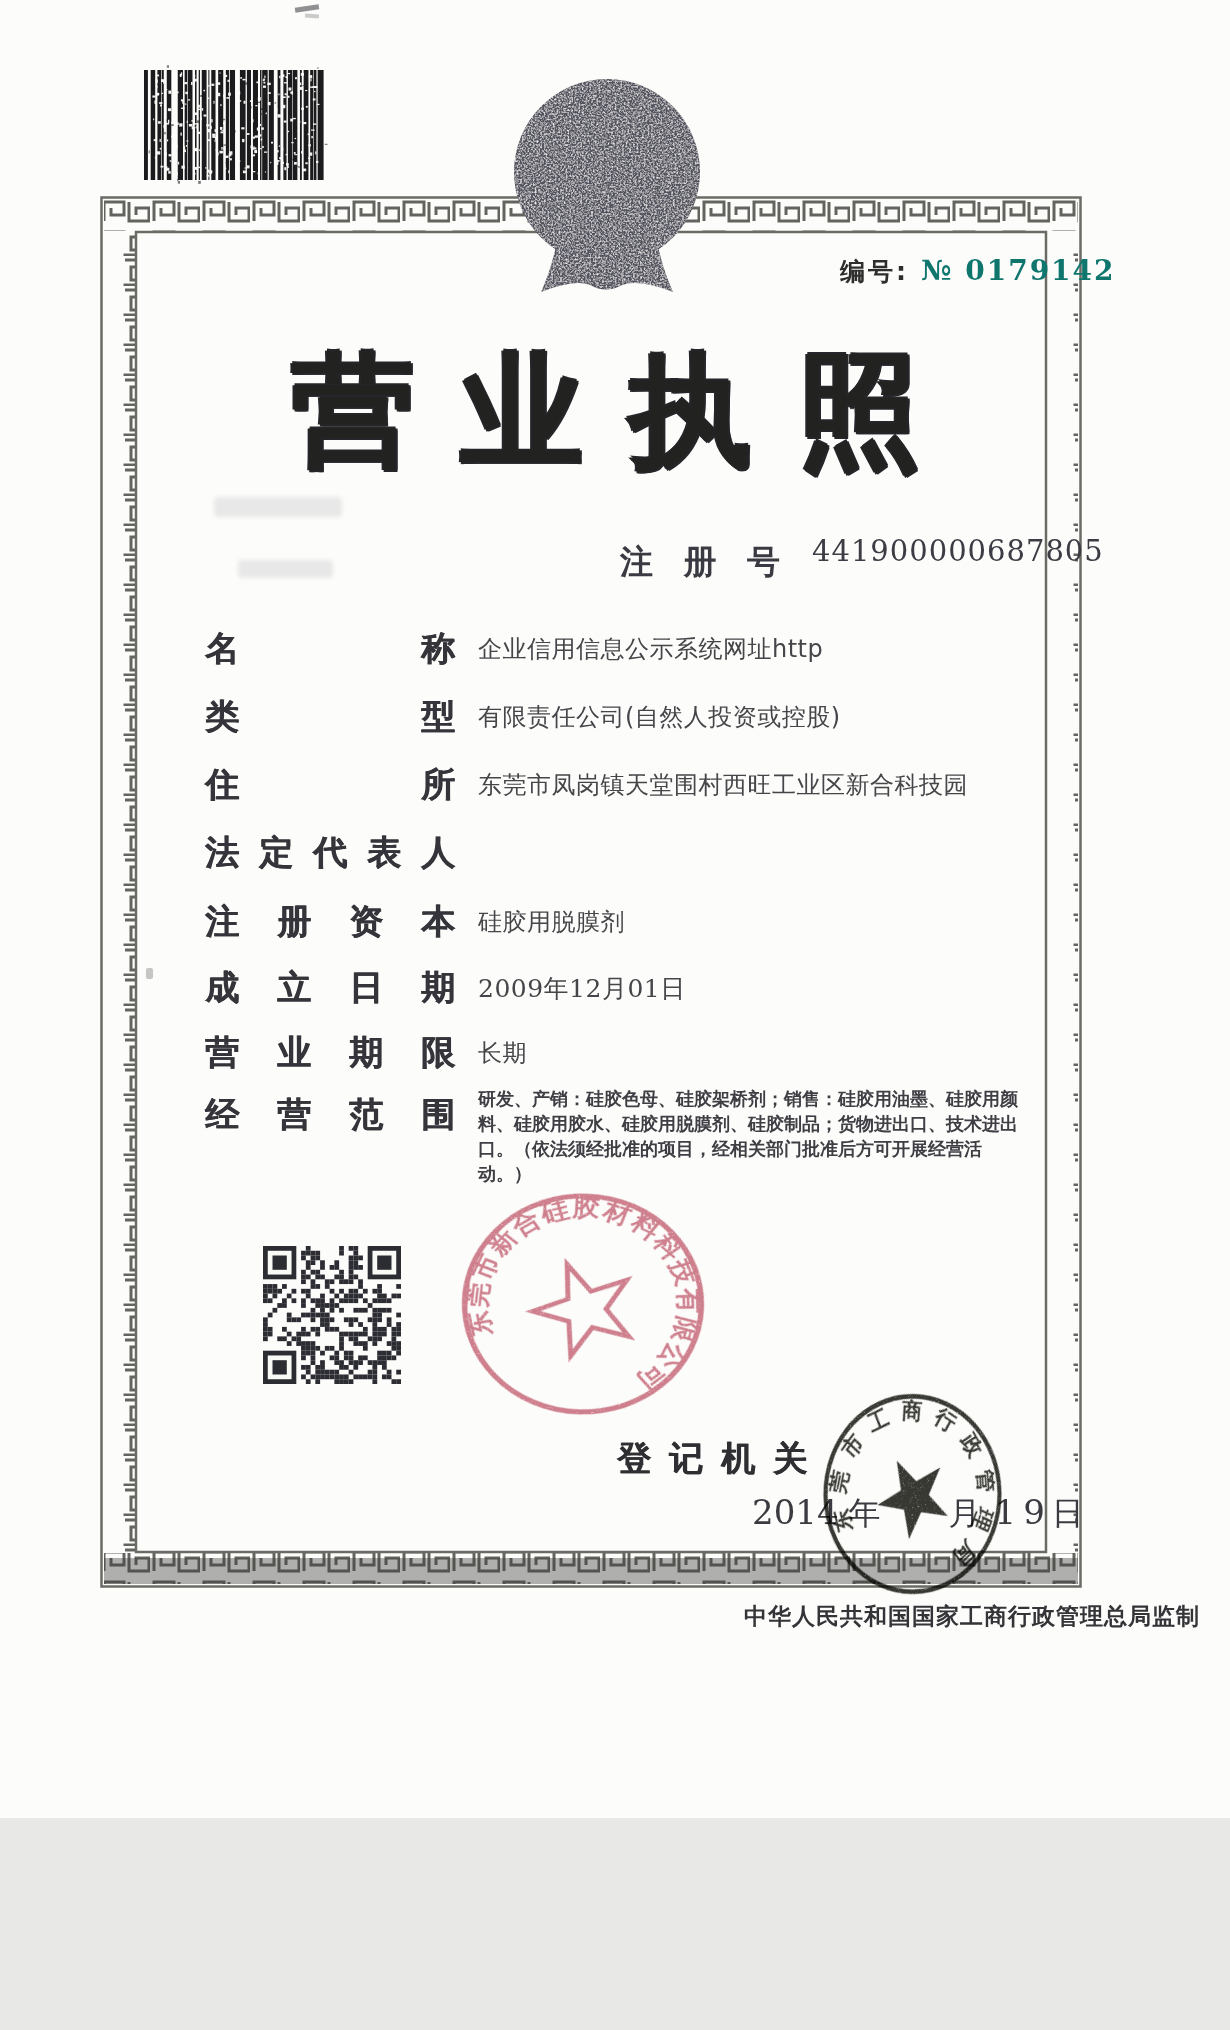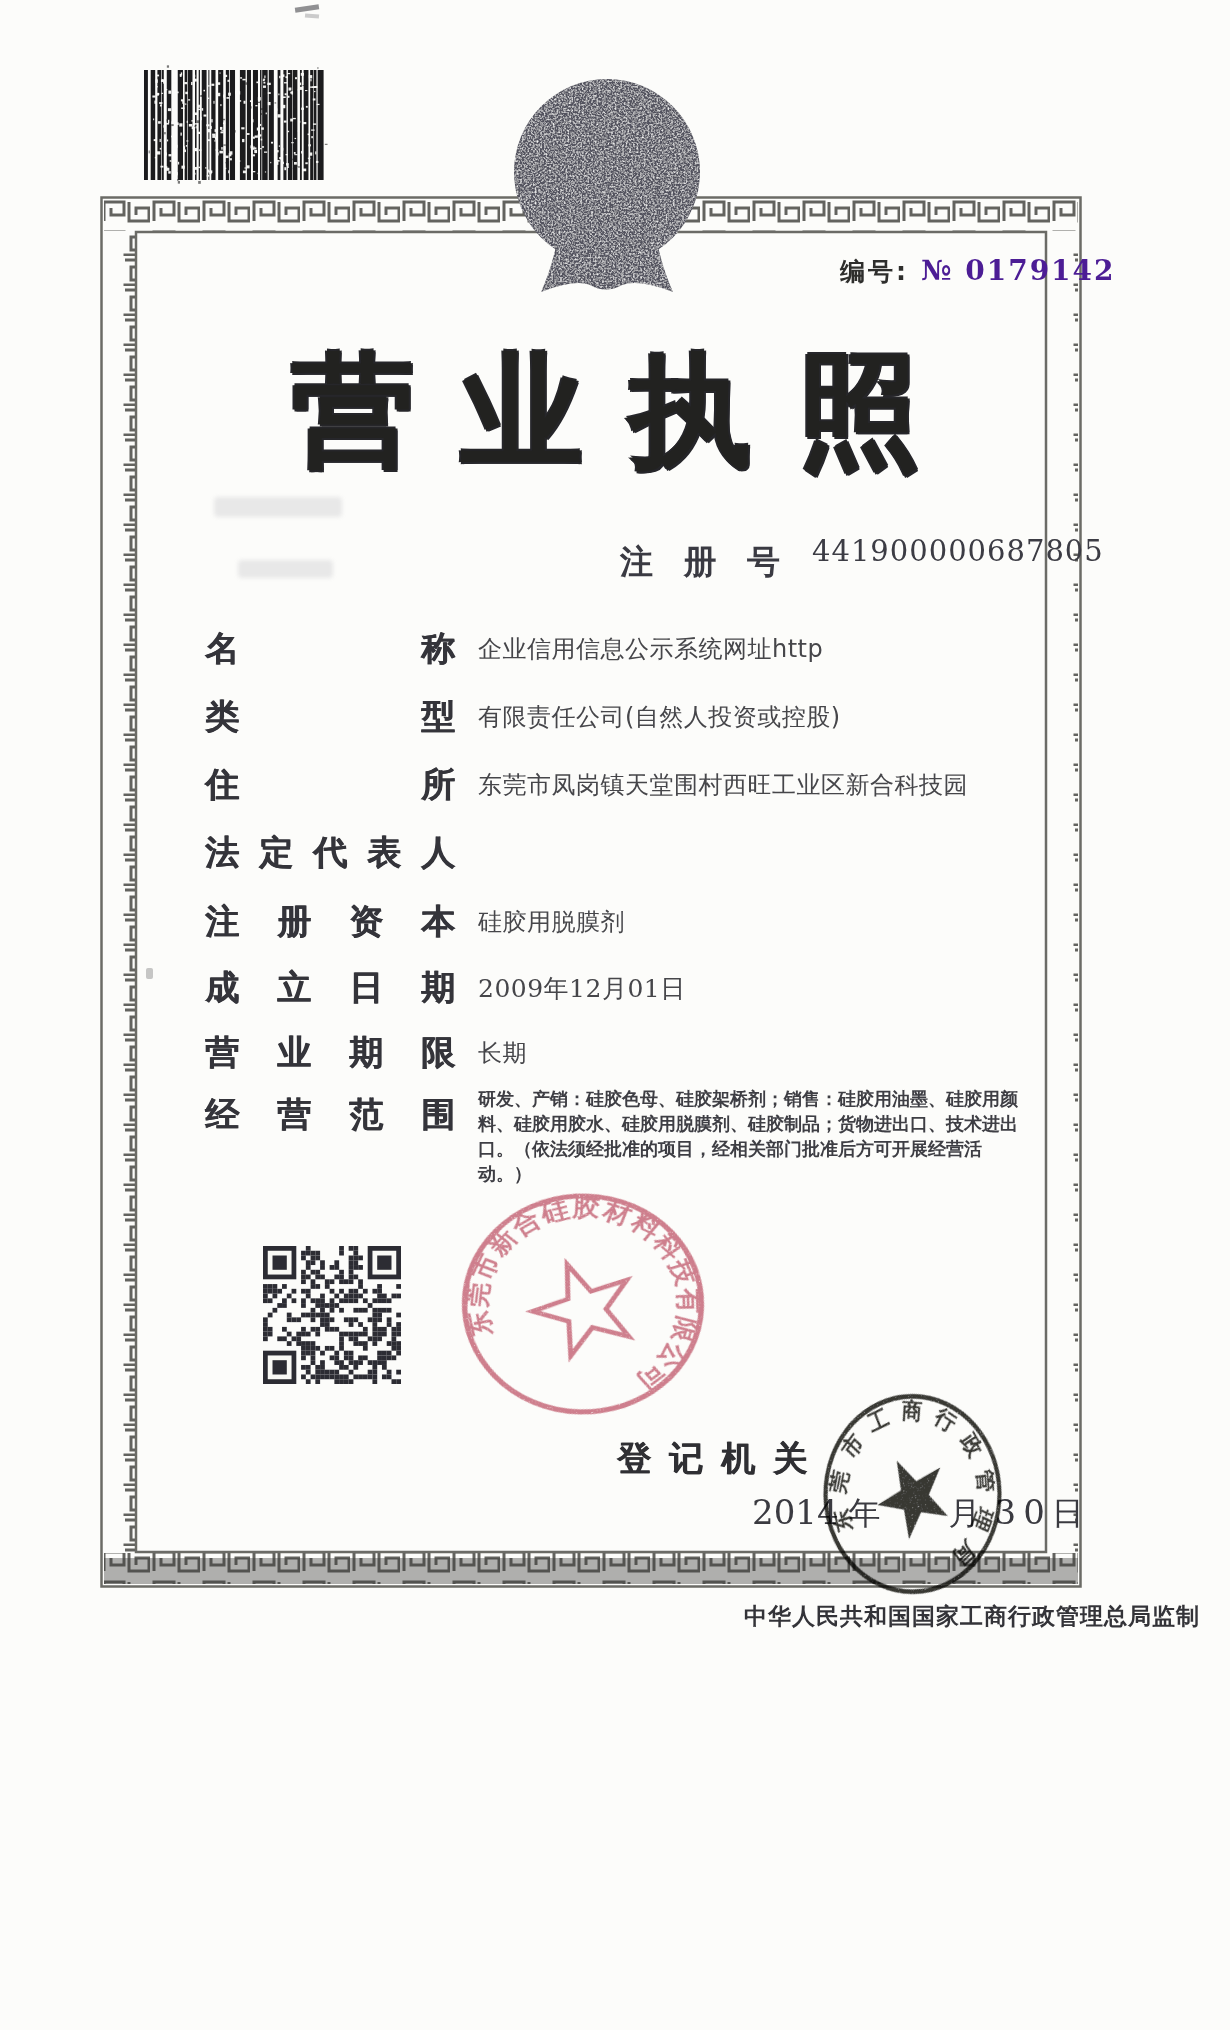--- a/index.html
+++ b/index.html
@@ -1,26 +1,26 @@
 <!DOCTYPE html>
 <html><head>
 <meta charset="utf-8">
 <style>
   html,body{margin:0;padding:0;background:#e8e8e6;}
   .page{
-    position:relative;width:1230px;height:2030px;margin:0 auto;
+    position:relative;width:1230px;height:1818px;margin:0 auto;
     background:#fcfcfa;overflow:hidden;
     font-family:"DejaVu Sans","Liberation Sans",sans-serif;color:#333;
   }
   .abs{position:absolute;}
   .justify-chars{display:flex;justify-content:space-between;}
   
   .serial{left:840px;top:254px;display:flex;align-items:baseline;gap:12px;}
   .serial-label{font-size:25px;font-weight:700;color:#2e2e2c;letter-spacing:3px;}
-  .serial-number{font-family:"DejaVu Serif","Liberation Serif",serif;font-size:28px;font-weight:700;color:#4c1d95;letter-spacing:2px;}
+  .serial-number{font-family:"DejaVu Serif","Liberation Serif",serif;font-size:28px;font-weight:700;color:#0f766e;letter-spacing:2px;}
   
   .license-title{
     left:292px;top:344px;width:628px;font-size:122px;line-height:135px;
     font-weight:900;color:#222220;
     text-shadow:2px 0 0 #26262a,0 2px 0 #26262a,-2px 0 0 #26262a,0 -2px 0 #26262a,2px 2px 0 #26262a;
   }
   
   .regno-label{left:620px;top:540px;width:160px;font-size:33px;font-weight:700;color:#3a3a42;}
   .regno-value{left:812px;top:534px;font-family:"DejaVu Serif","Liberation Serif",serif;font-size:29px;color:#3c3c44;letter-spacing:1px;}
   
@@ -850,21 +850,21 @@
       <span>登</span>
       <span>记</span>
       <span>机</span>
       <span>关</span>
     </div>
 
   <div class="abs issue-date">
     <span class="num">2014</span>
     <span style="margin-left:10px;">年</span>
     <span style="margin-left:68px;">月</span>
-    <span class="num day-num" style="margin-left:14px;">30</span>
+    <span class="num day-num" style="margin-left:14px;">19</span>
     <span>日</span>
   </div>
 
   <svg class="abs blend" style="left:820px;top:1390px;opacity:.9;" width="185" height="208" viewBox="0 0 200 200" preserveAspectRatio="none">
     <defs>
       <filter id="stampErode">
         <feTurbulence type="fractalNoise" baseFrequency="0.8" numOctaves="2" seed="11" result="n"></feTurbulence>
         <feColorMatrix in="n" type="matrix" values="0 0 0 0 0  0 0 0 0 0  0 0 0 0 0  0 1.6 1.6 0 -0.3" result="m"></feColorMatrix>
         <feComposite in="SourceGraphic" in2="m" operator="in"></feComposite>
       </filter>

